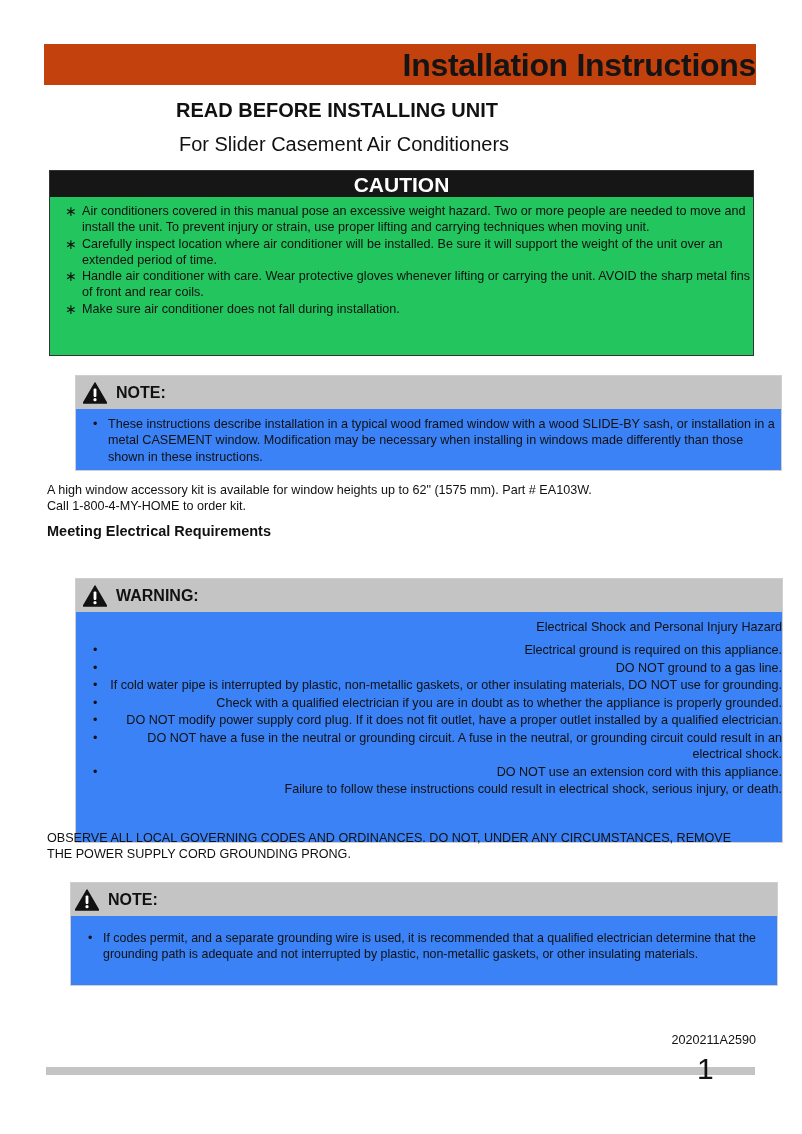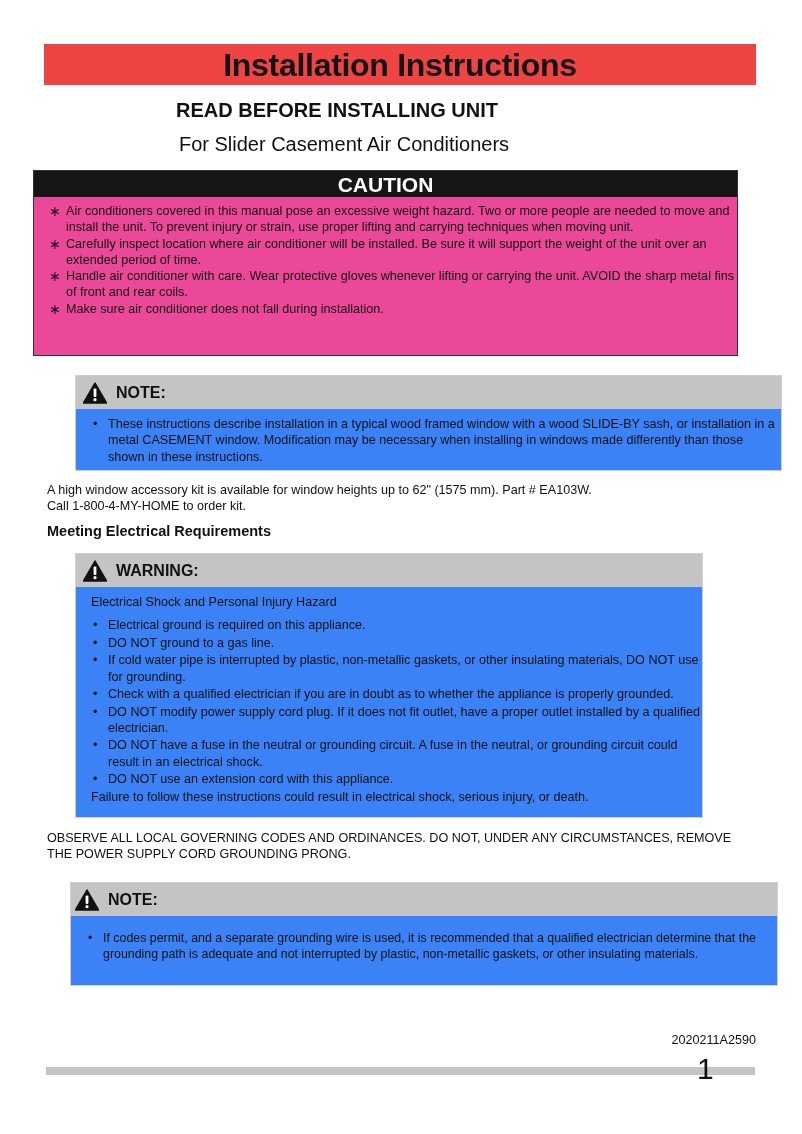--- a/index.html
+++ b/index.html
@@ -3,37 +3,37 @@
 <meta charset="utf-8">
 <style>
   html, body { margin: 0; padding: 0; background: #ffffff; }
   body {
     width: 802px; height: 1134px; position: relative; overflow: hidden;
     font-family: "Liberation Sans", sans-serif; color: #111;
   }
   .abs { position: absolute; }
   .title-bar {
     left: 44px; top: 44px; width: 712px; height: 41px;
-    background: #ef4444; text-align: center;
+    background: #c2410c; text-align: right;
   }
   .title-bar h1 {
     margin: 0; font-size: 32px; font-weight: bold; line-height: 42px;
     letter-spacing: -0.3px; color: #141414;
   }
   .subtitle {
     left: 0; width: 674px; top: 98px; text-align: center;
     font-size: 20px; font-weight: bold; line-height: 24px;
   }
   .subtitle2 {
     left: 0; width: 688px; top: 132px; text-align: center;
     font-size: 20px; line-height: 24px;
   }
   .caution-box {
-    left: 33px; top: 170px; width: 705px; height: 186px;
-    border: 1px solid #333; background: #ec4899; box-sizing: border-box;
+    left: 49px; top: 170px; width: 705px; height: 186px;
+    border: 1px solid #333; background: #22c55e; box-sizing: border-box;
   }
   .caution-head {
     background: #161616; color: #fff; text-align: center;
     font-size: 21px; font-weight: bold; height: 26px; line-height: 27px;
   }
   .caution-body { padding: 6px 0 0 15px; font-size: 12.6px; line-height: 16.3px; }
   .caution-body p { margin: 0; }
   .star-list { list-style: none; margin: 0; padding: 0; }
   .star-list li { position: relative; padding-left: 17px; }
   .star-list li .star { position: absolute; left: 0; top: 0; font-size: 14px; }
@@ -51,21 +51,21 @@
   .dot-list { list-style: none; margin: 0; padding: 0; }
   .dot-list li { position: relative; padding-left: 17px; }
   .dot-list li .dot { position: absolute; left: 2px; top: 0; }
 
   .note1 { left: 47px; top: 375px; width: 707px; height: 96px; }
   .note1 .note-body { padding: 7px 0 0 15px; }
 
   .para { left: 47px; font-size: 12.6px; line-height: 16.3px; }
   .section-title { left: 47px; top: 523px; font-size: 14.5px; font-weight: bold; }
 
-  .warn-box { left: 47px; top: 553px; width: 628px; height: 265px; }
+  .warn-box { left: 47px; top: 578px; width: 708px; height: 265px; text-align: right; }
   .warn-box .note-body { padding: 7px 0 0 15px; }
   .warn-box .dot-list { margin-top: 7px; }
   .warn-box .dot-list li { margin-bottom: 1.2px; }
 
   .observe { left: 47px; top: 830px; font-size: 12.6px; line-height: 16.3px; }
 
   .note2 { left: 42px; top: 882px; width: 708px; height: 104px; }
   .note2 .note-body { padding: 14px 0 0 15px; font-size: 12.4px; }
 
   .doc-code { right: 46px; top: 1033px; font-size: 12.6px; }

